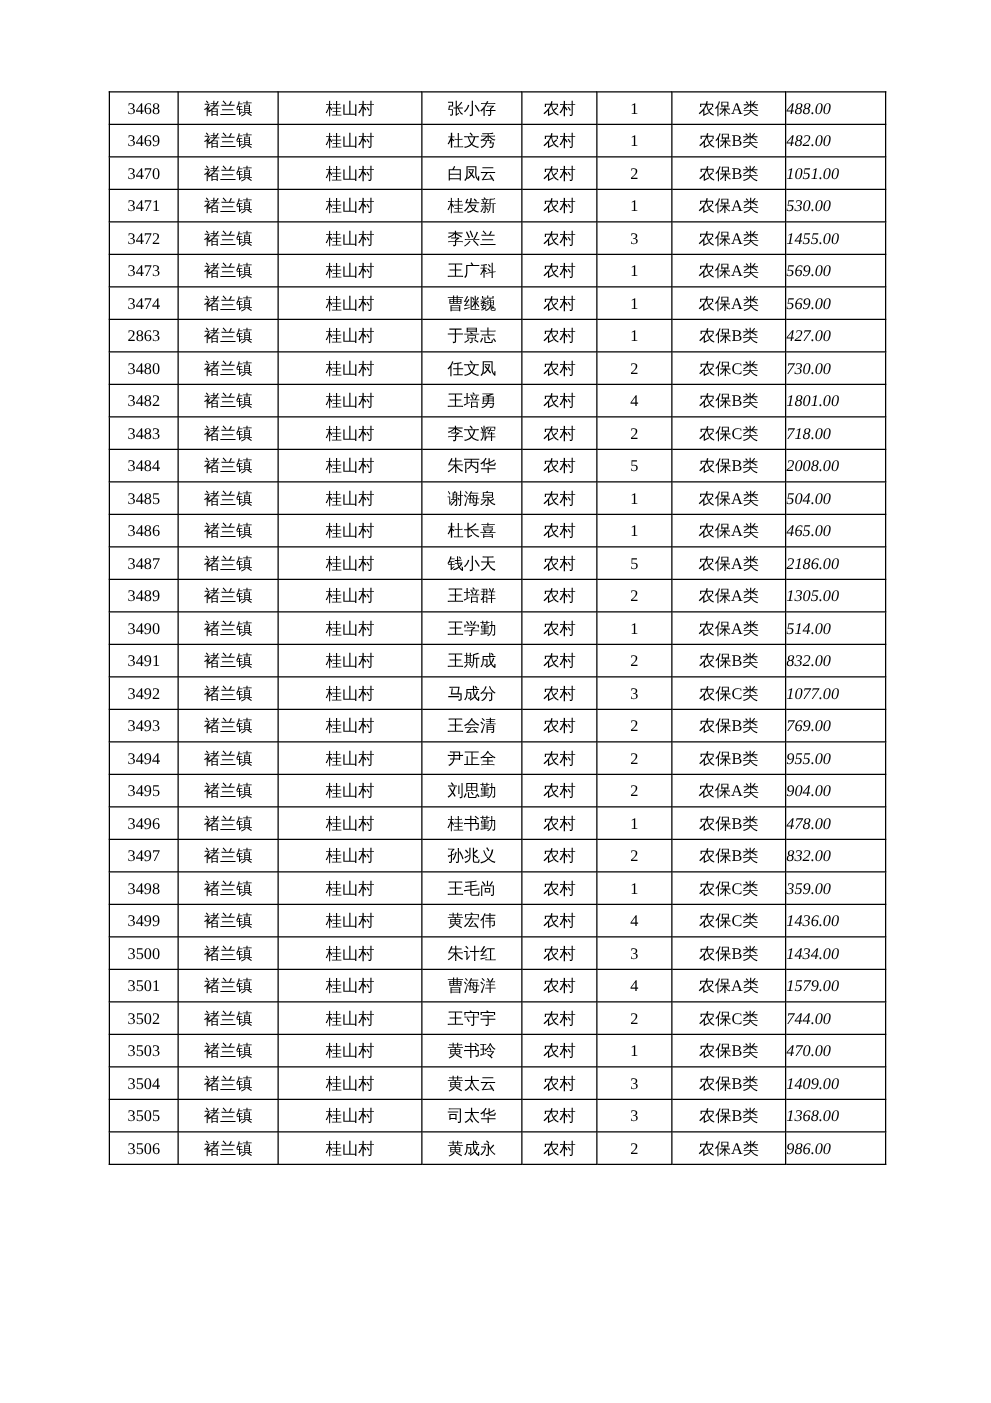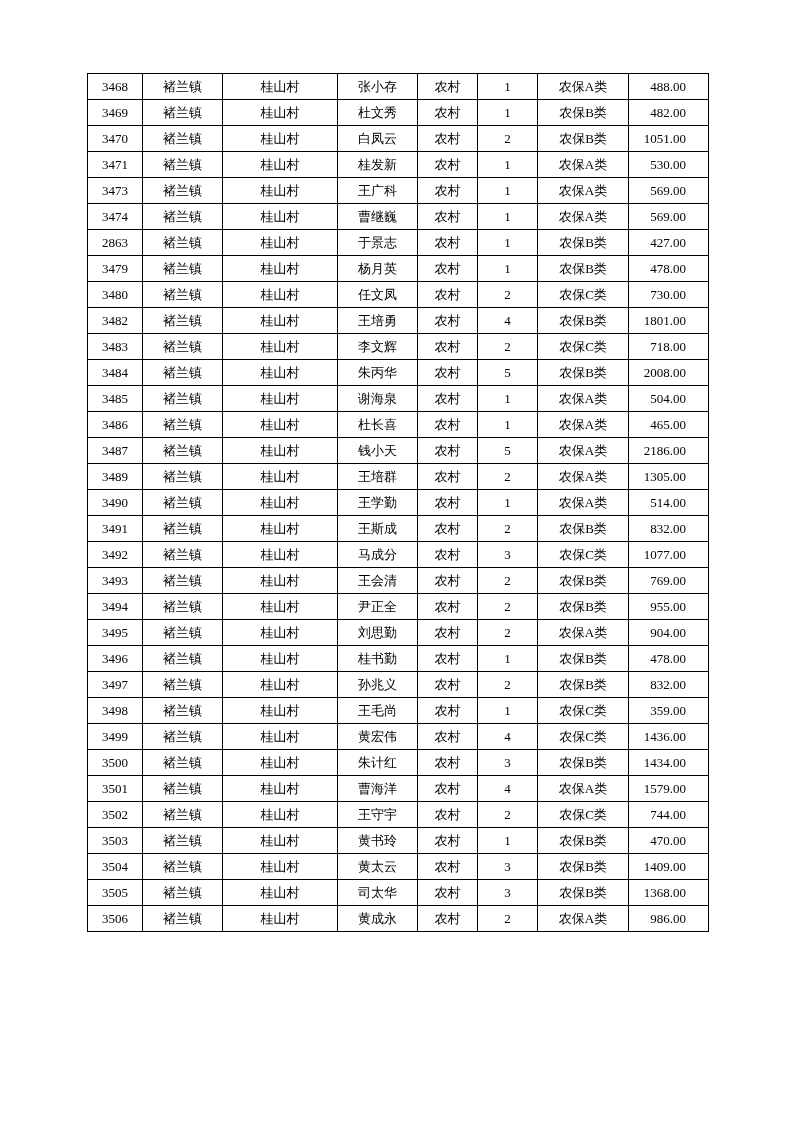--- a/index.html
+++ b/index.html
@@ -30,23 +30,24 @@
     border: 1px solid #000000;
     height: 25px;
     font-size: 13px;
     line-height: 25px;
     text-align: center;
     vertical-align: middle;
     white-space: nowrap;
     overflow: hidden;
   }
   table.subsidy td.amount {
-    text-align: right;
+    text-align: left;
     padding-right: 22px;
     font-family: "Liberation Serif", "DejaVu Serif", serif;
+    font-style: italic;
   }
 </style>
 </head>
 <body>
 
 <div class="page">
   <table class="subsidy">
     <colgroup>
       <col style="width:55px">
       <col style="width:80px">
@@ -96,20 +97,30 @@
           <td>3471</td>
           <td>褚兰镇</td>
           <td>桂山村</td>
           <td>桂发新</td>
           <td>农村</td>
           <td>1</td>
           <td>农保A类</td>
           <td class="amount">530.00</td>
         </tr>
 
+        <tr>
+          <td>3472</td>
+          <td>褚兰镇</td>
+          <td>桂山村</td>
+          <td>李兴兰</td>
+          <td>农村</td>
+          <td>3</td>
+          <td>农保A类</td>
+          <td class="amount">1455.00</td>
+        </tr>
 
         <tr>
           <td>3473</td>
           <td>褚兰镇</td>
           <td>桂山村</td>
           <td>王广科</td>
           <td>农村</td>
           <td>1</td>
           <td>农保A类</td>
           <td class="amount">569.00</td>
@@ -133,30 +144,20 @@
           <td>2863</td>
           <td>褚兰镇</td>
           <td>桂山村</td>
           <td>于景志</td>
           <td>农村</td>
           <td>1</td>
           <td>农保B类</td>
           <td class="amount">427.00</td>
         </tr>
 
-        <tr>
-          <td>3479</td>
-          <td>褚兰镇</td>
-          <td>桂山村</td>
-          <td>杨月英</td>
-          <td>农村</td>
-          <td>1</td>
-          <td>农保B类</td>
-          <td class="amount">478.00</td>
-        </tr>
 
         <tr>
           <td>3480</td>
           <td>褚兰镇</td>
           <td>桂山村</td>
           <td>任文凤</td>
           <td>农村</td>
           <td>2</td>
           <td>农保C类</td>
           <td class="amount">730.00</td>

